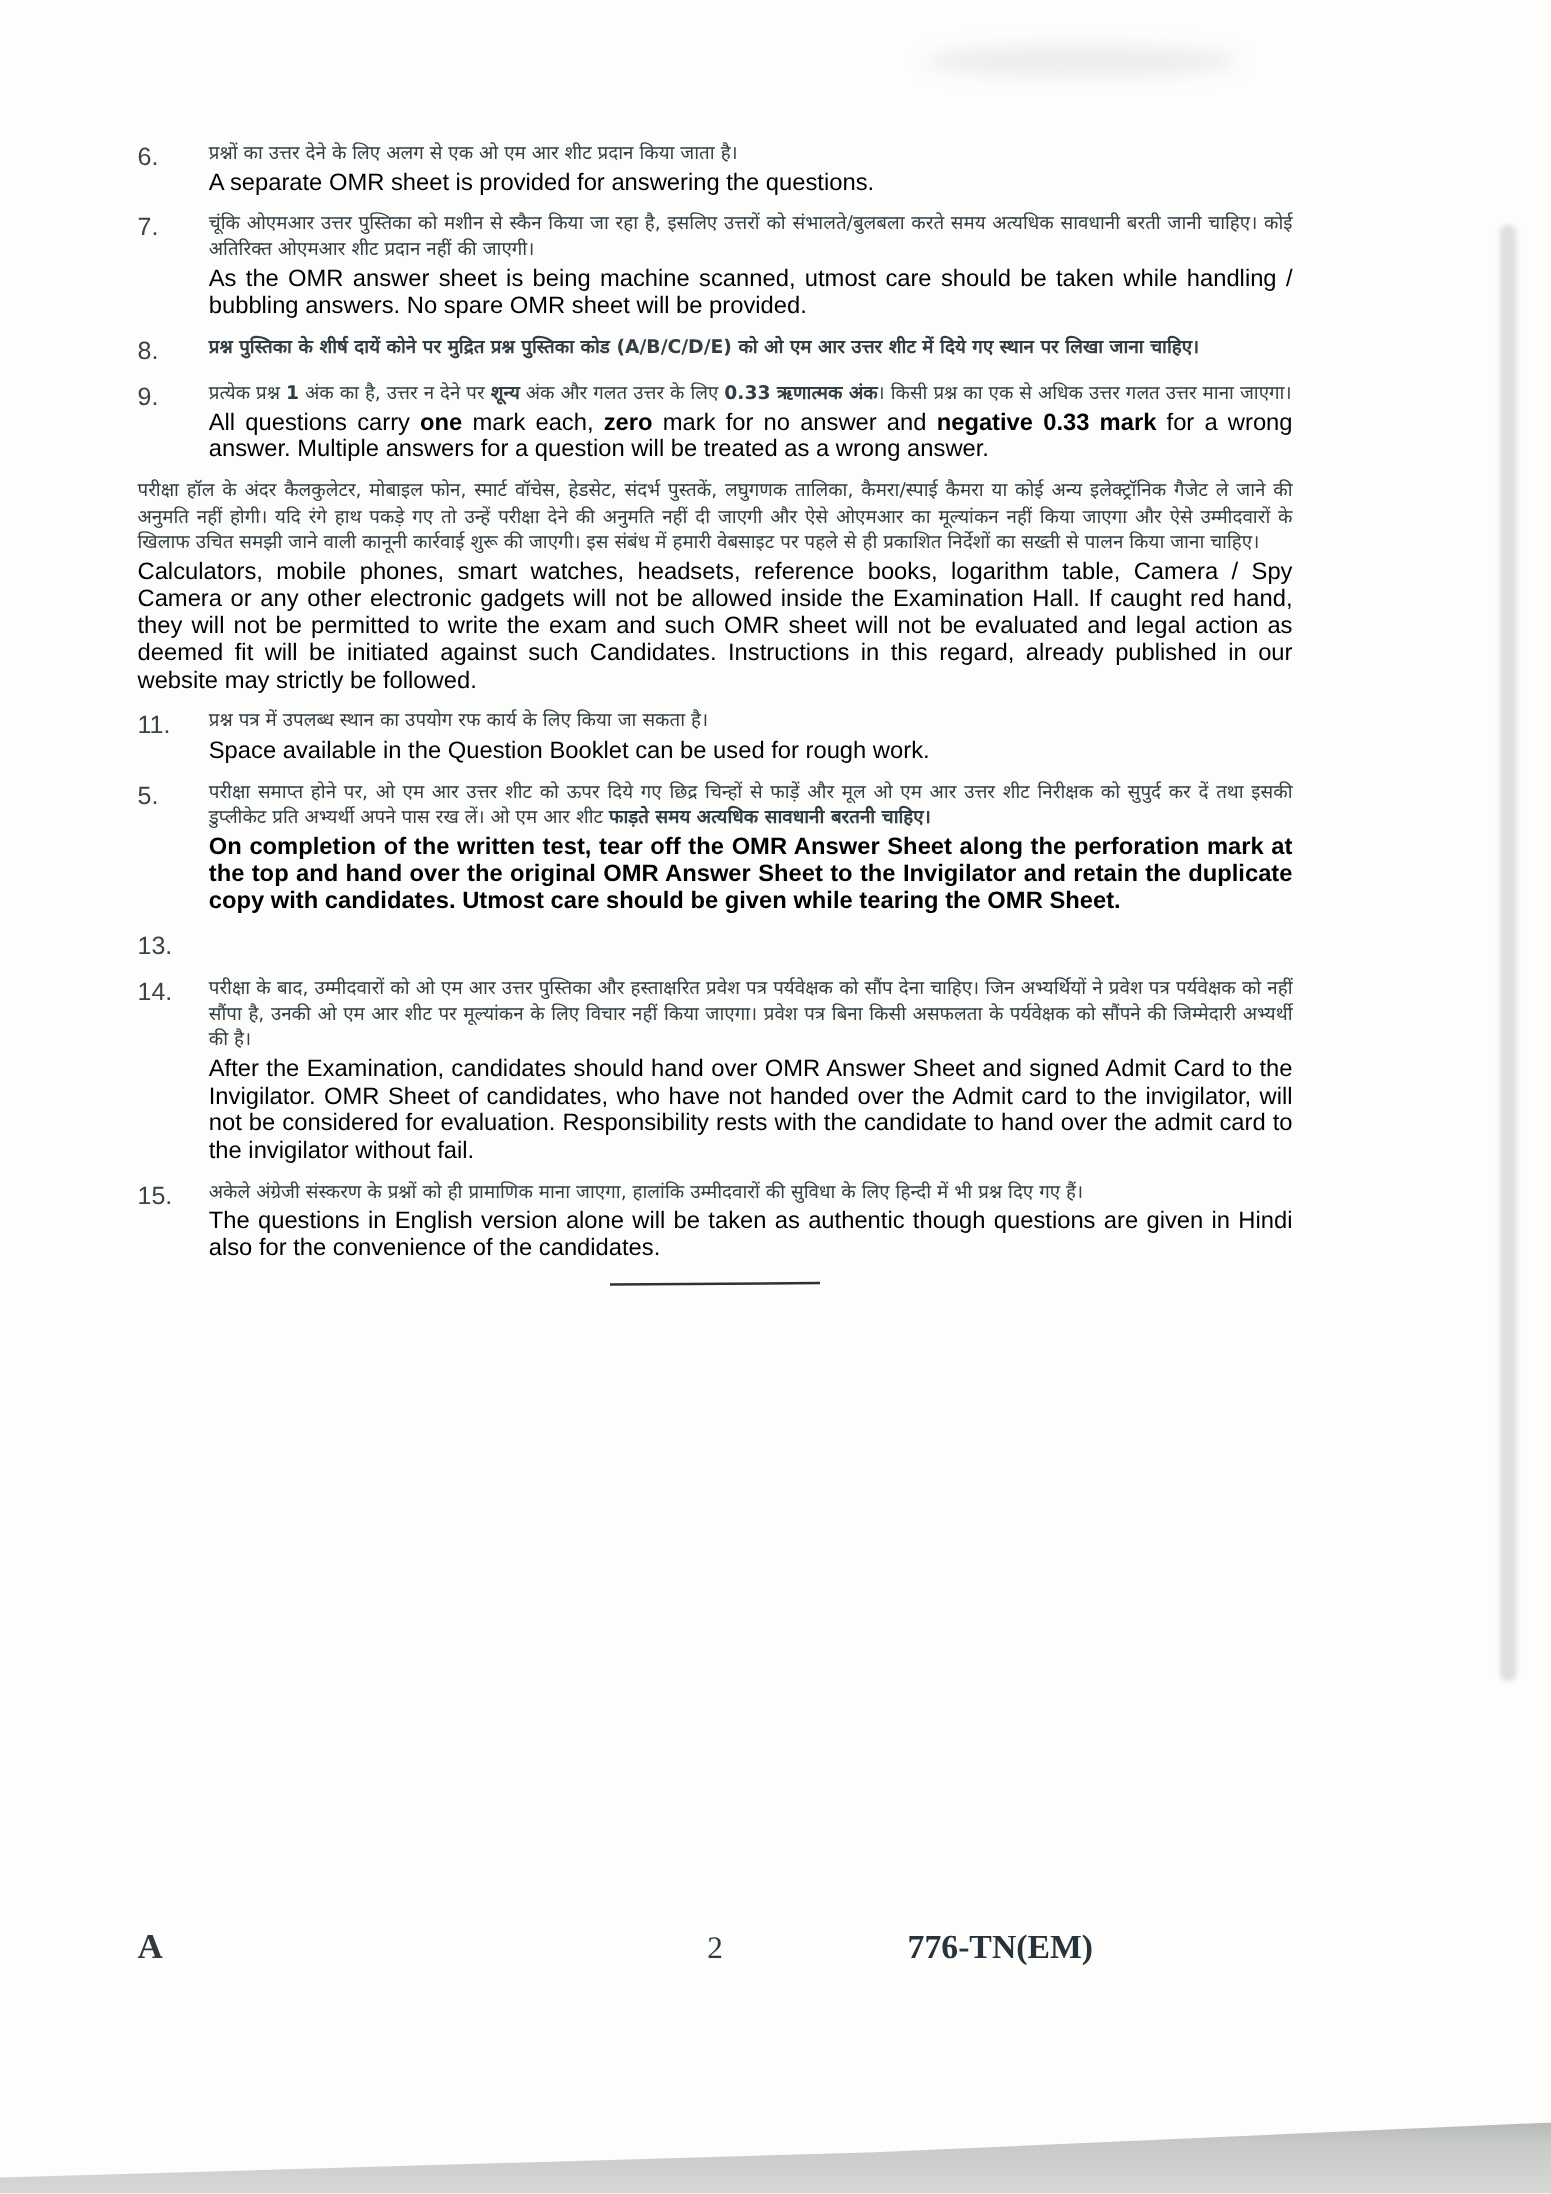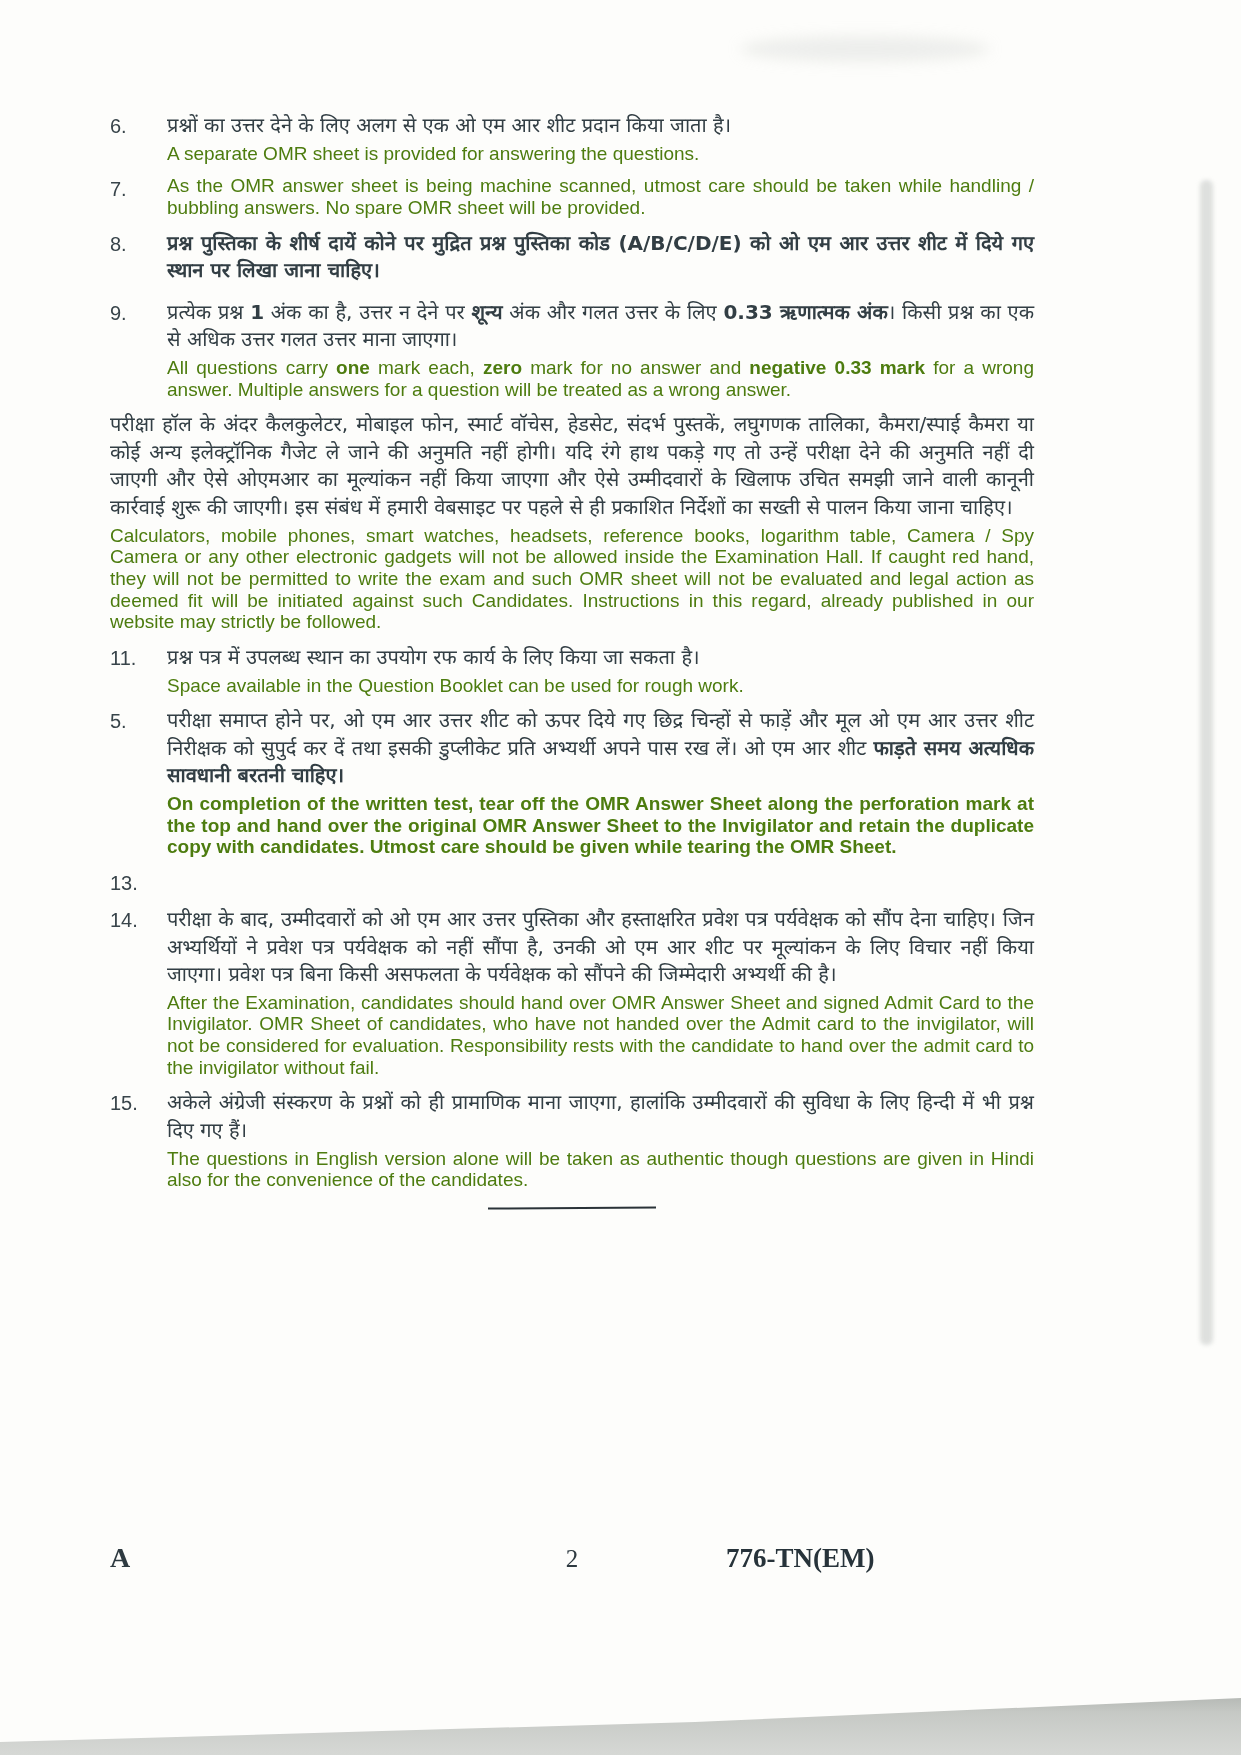--- a/index.html
+++ b/index.html
@@ -18,29 +18,29 @@
   .num {
     flex: none; width: 57px;
     font-family: "Liberation Sans", sans-serif;
     font-size: 20px; color: #38444a;
     padding-top: 3px;
   }
   .body { flex: 1; min-width: 0; }
   p.hi {
     margin: 0 0 3px 0;
     font-family: "DejaVu Sans", sans-serif;
-    font-size: 20px; line-height: 1.38;
+    font-size: 15px; line-height: 1.38;
     color: #323e44;
     text-align: justify;
   }
   p.en {
     margin: 0;
     font-family: "Liberation Sans", sans-serif;
     font-size: 19px; line-height: 1.14;
-    color: #4d7c0f;
+    color: #000000;
     text-align: justify;
   }
   span.b { font-weight: 700; }
   .end-rule {
     width: 168px;
     border-top: 2.5px solid #2a3338;
     margin: 16px auto 0 auto;
     transform: rotate(-0.4deg);
   }
   .footer {
@@ -98,20 +98,21 @@
     <div class="num">6.</div>
     <div class="body">
       <p class="hi"><span>प्रश्नों का उत्तर देने के लिए अलग से एक ओ एम आर शीट प्रदान किया जाता है।</span></p>
       <p class="en"><span>A separate OMR sheet is provided for answering the questions.</span></p>
     </div>
   </div>
 
   <div class="item">
     <div class="num">7.</div>
     <div class="body">
+      <p class="hi"><span>चूंकि ओएमआर उत्तर पुस्तिका को मशीन से स्कैन किया जा रहा है, इसलिए उत्तरों को संभालते/बुलबला करते समय अत्यधिक सावधानी बरती जानी चाहिए। कोई अतिरिक्त ओएमआर शीट प्रदान नहीं की जाएगी।</span></p>
       <p class="en"><span>As the OMR answer sheet is being machine scanned, utmost care should be taken while handling / bubbling answers. No spare OMR sheet will be provided.</span></p>
     </div>
   </div>
 
   <div class="item">
     <div class="num">8.</div>
     <div class="body">
       <p class="hi"><span class="b">प्रश्न पुस्तिका के शीर्ष दायें कोने पर मुद्रित प्रश्न पुस्तिका कोड (A/B/C/D/E) को ओ एम आर उत्तर शीट में दिये गए स्थान पर लिखा जाना चाहिए।</span></p>
     </div>
   </div>

